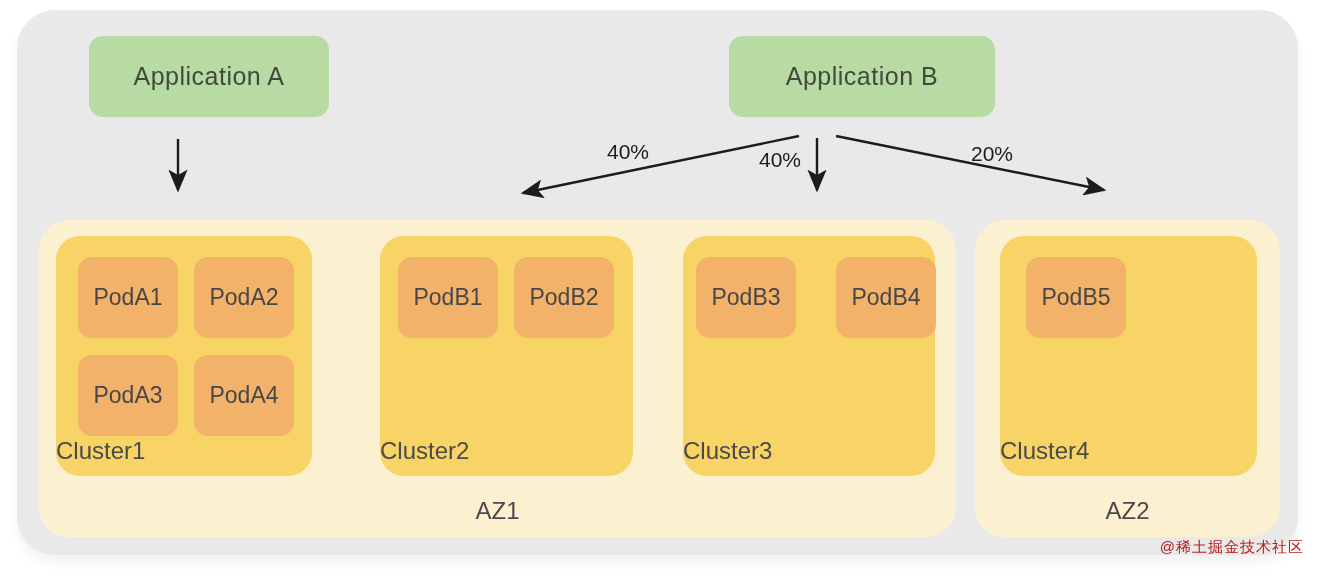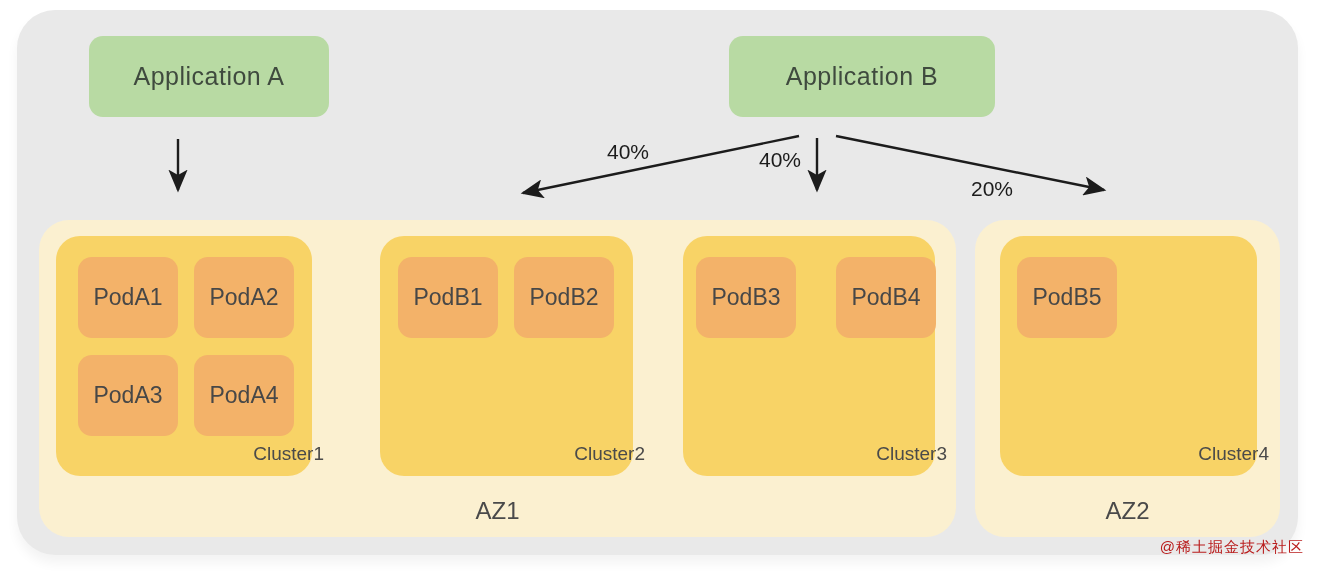--- a/index.html
+++ b/index.html
@@ -27,21 +27,21 @@
 
   .arrow-layer { position: absolute; left: 0; top: 0; width: 1318px; height: 580px; pointer-events: none; }
   .arrow-layer line { stroke: #1c1c1c; stroke-width: 2.4; }
 
   .pct-label {
     position: absolute; width: 54px; text-align: center;
     font-size: 21px; font-weight: 500; color: #1c1c1c;
   }
   .pct-1 { left: 601px; top: 140px; }
   .pct-2 { left: 753px; top: 148px; }
-  .pct-3 { left: 965px; top: 142px; margin-top: 35px; }
+  .pct-3 { left: 965px; top: 142px; }
 
   .zone {
     position: absolute; top: 220px; height: 317px;
     background: #fbf0d0; border-radius: 30px;
   }
   .zone-1 { left: 39px;  width: 917px; }
   .zone-2 { left: 975px; width: 305px; }
   .zone-label {
     position: absolute; bottom: 12px; left: 0; width: 100%;
     text-align: center; font-size: 24px; font-weight: 500; color: #4a4a4a;
@@ -49,32 +49,32 @@
 
   .cluster {
     position: absolute; top: 16px; height: 240px;
     background: #f8d366; border-radius: 24px;
   }
   .cluster-1 { left: 17px;  width: 256px; }
   .cluster-2 { left: 341px; width: 253px; }
   .cluster-3 { left: 644px; width: 252px; }
   .cluster-4 { left: 25px;  width: 257px; }
   .cluster-label {
-    position: absolute; bottom: 11px; left: 12px; width: 100%;
-    text-align: right; font-size: 19px; font-weight: 500; color: #4a4a4a;
+    position: absolute; bottom: 11px; left: 0; width: 100%;
+    text-align: left; font-size: 24px; font-weight: 500; color: #4a4a4a;
   }
 
   .pods {
     display: grid; grid-template-columns: repeat(2, 100px);
     gap: 17px 16px; padding-top: 21px;
   }
   .cluster-1 .pods { padding-left: 22px; }
   .cluster-2 .pods { padding-left: 18px; text-align: center; }
   .cluster-3 .pods { padding-left: 13px; gap: 40px; }
-  .cluster-4 .pods { padding-left: 17px; }
+  .cluster-4 .pods { padding-left: 26px; }
 
   .pod {
     width: 100px; height: 81px; border-radius: 14px;
     background: #f3b269; color: #474747;
     display: flex; align-items: center; justify-content: center;
     font-size: 23px; font-weight: 500;
   }
 
   .watermark {
     position: absolute; right: 14px; top: 538px;

